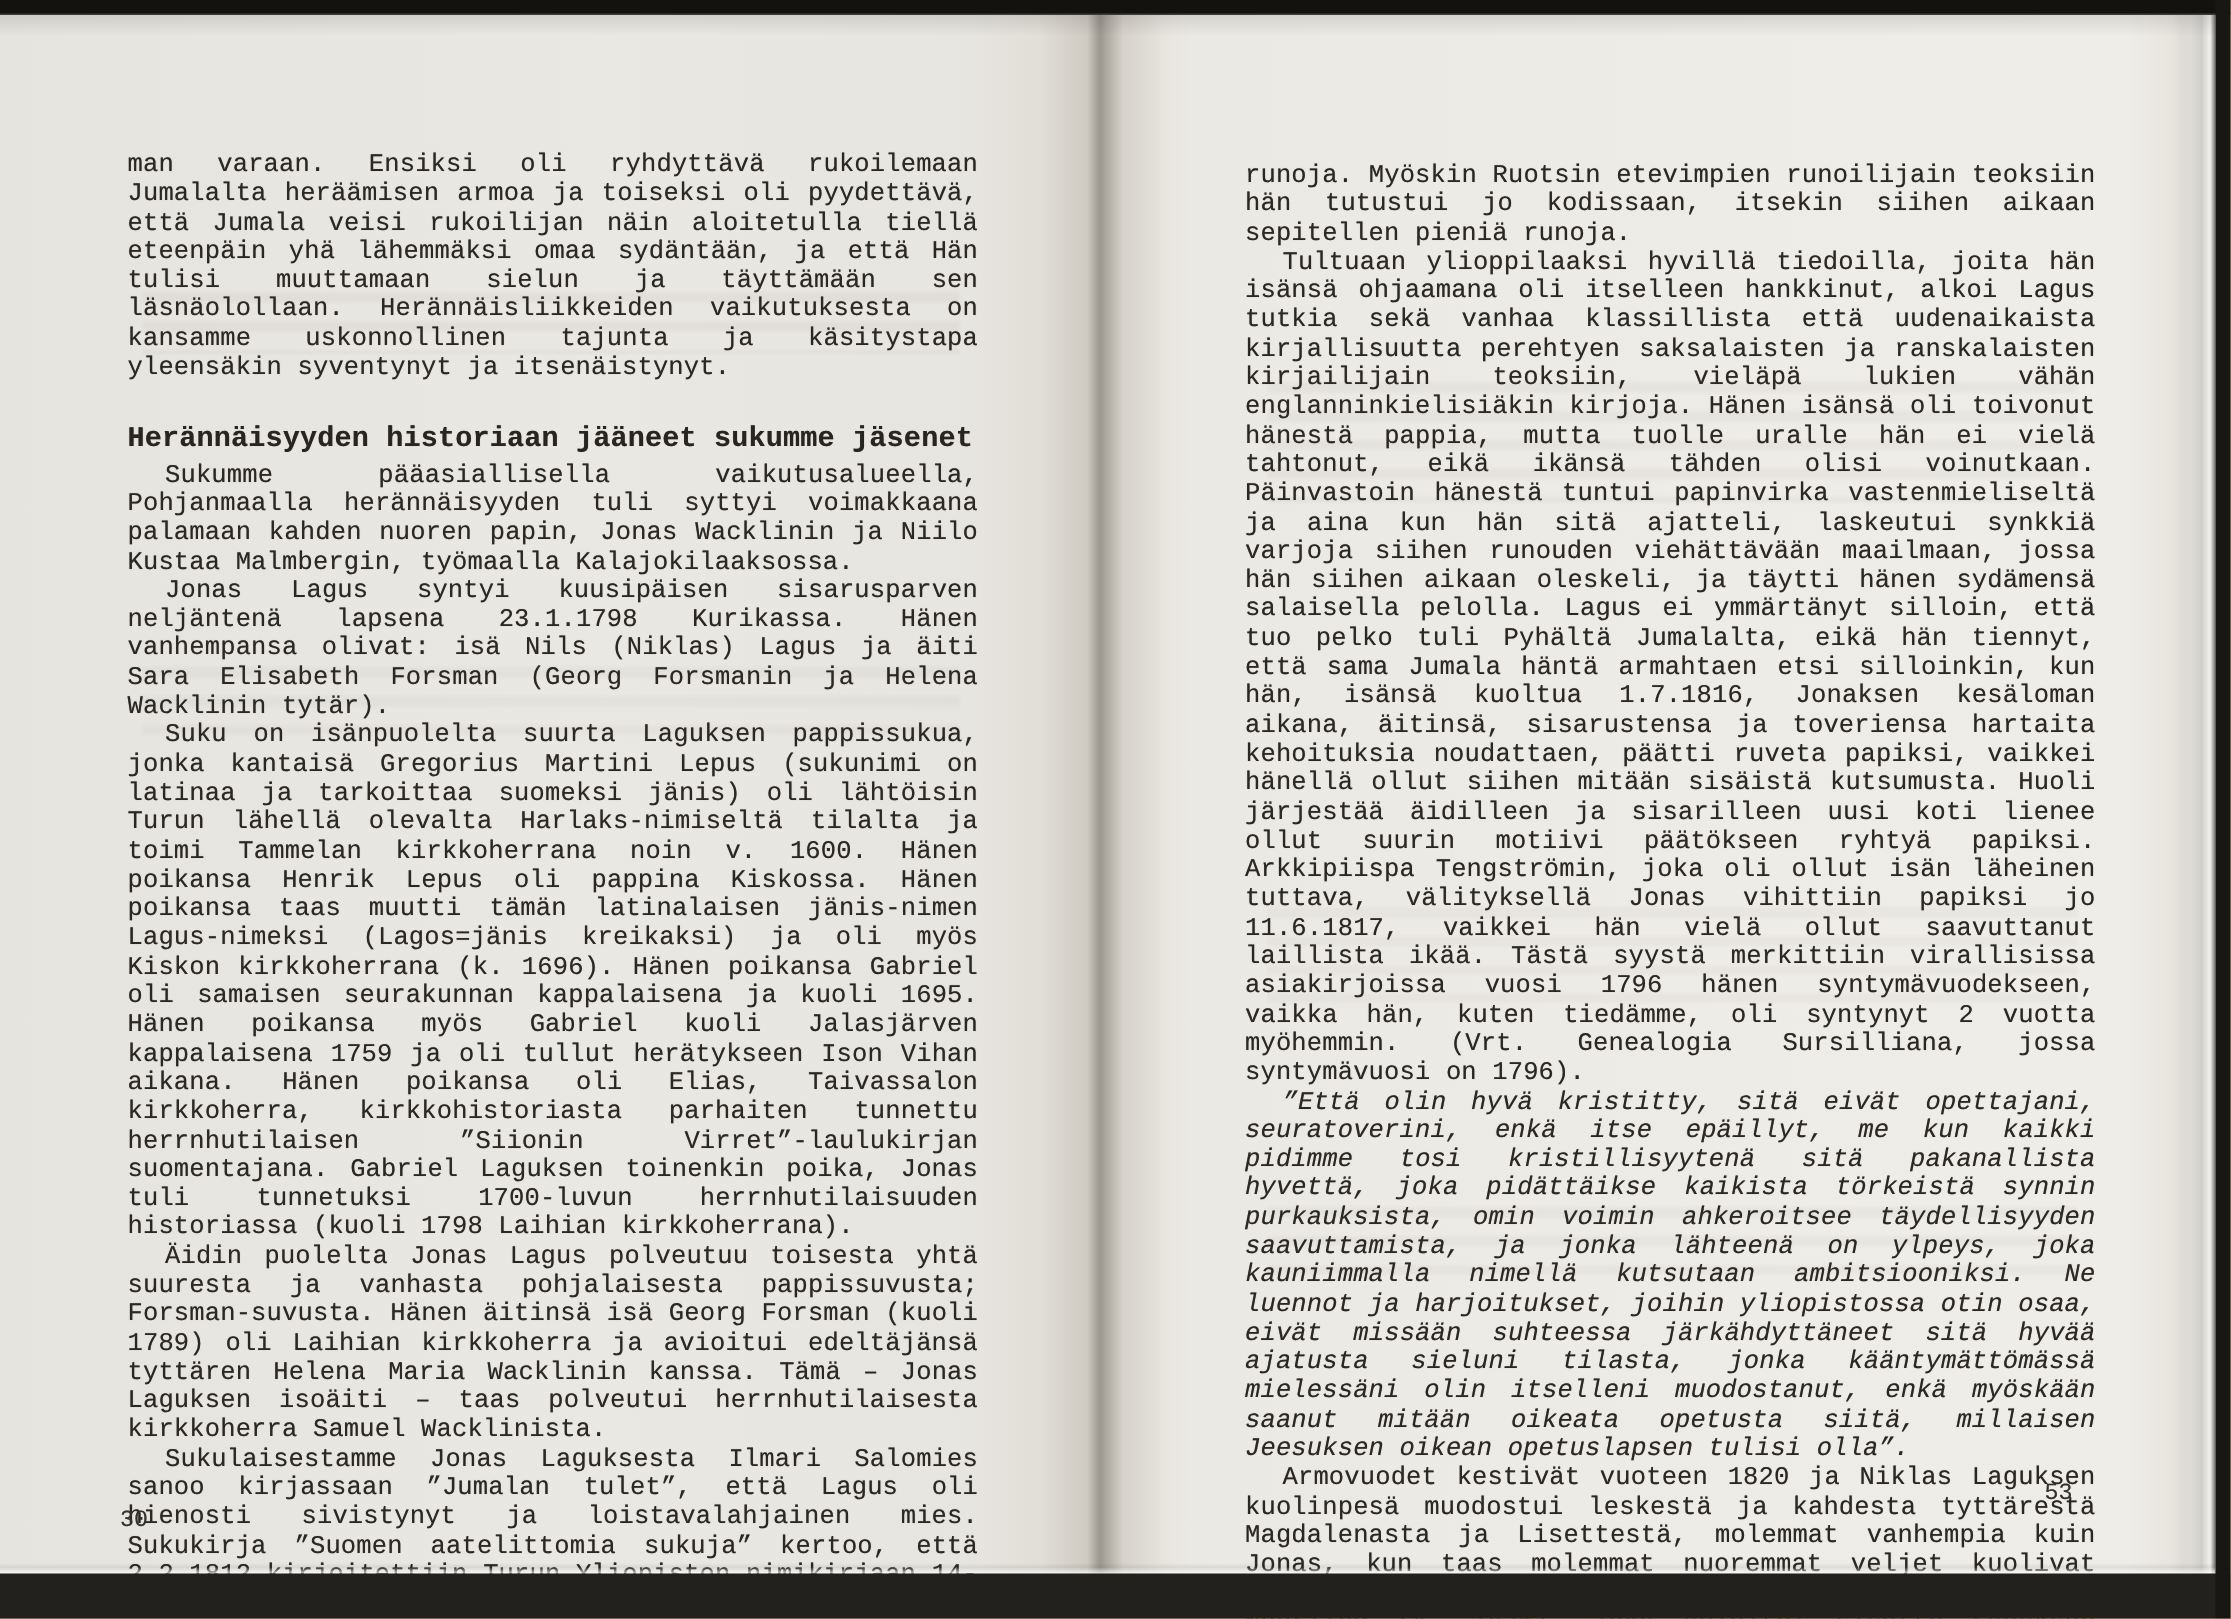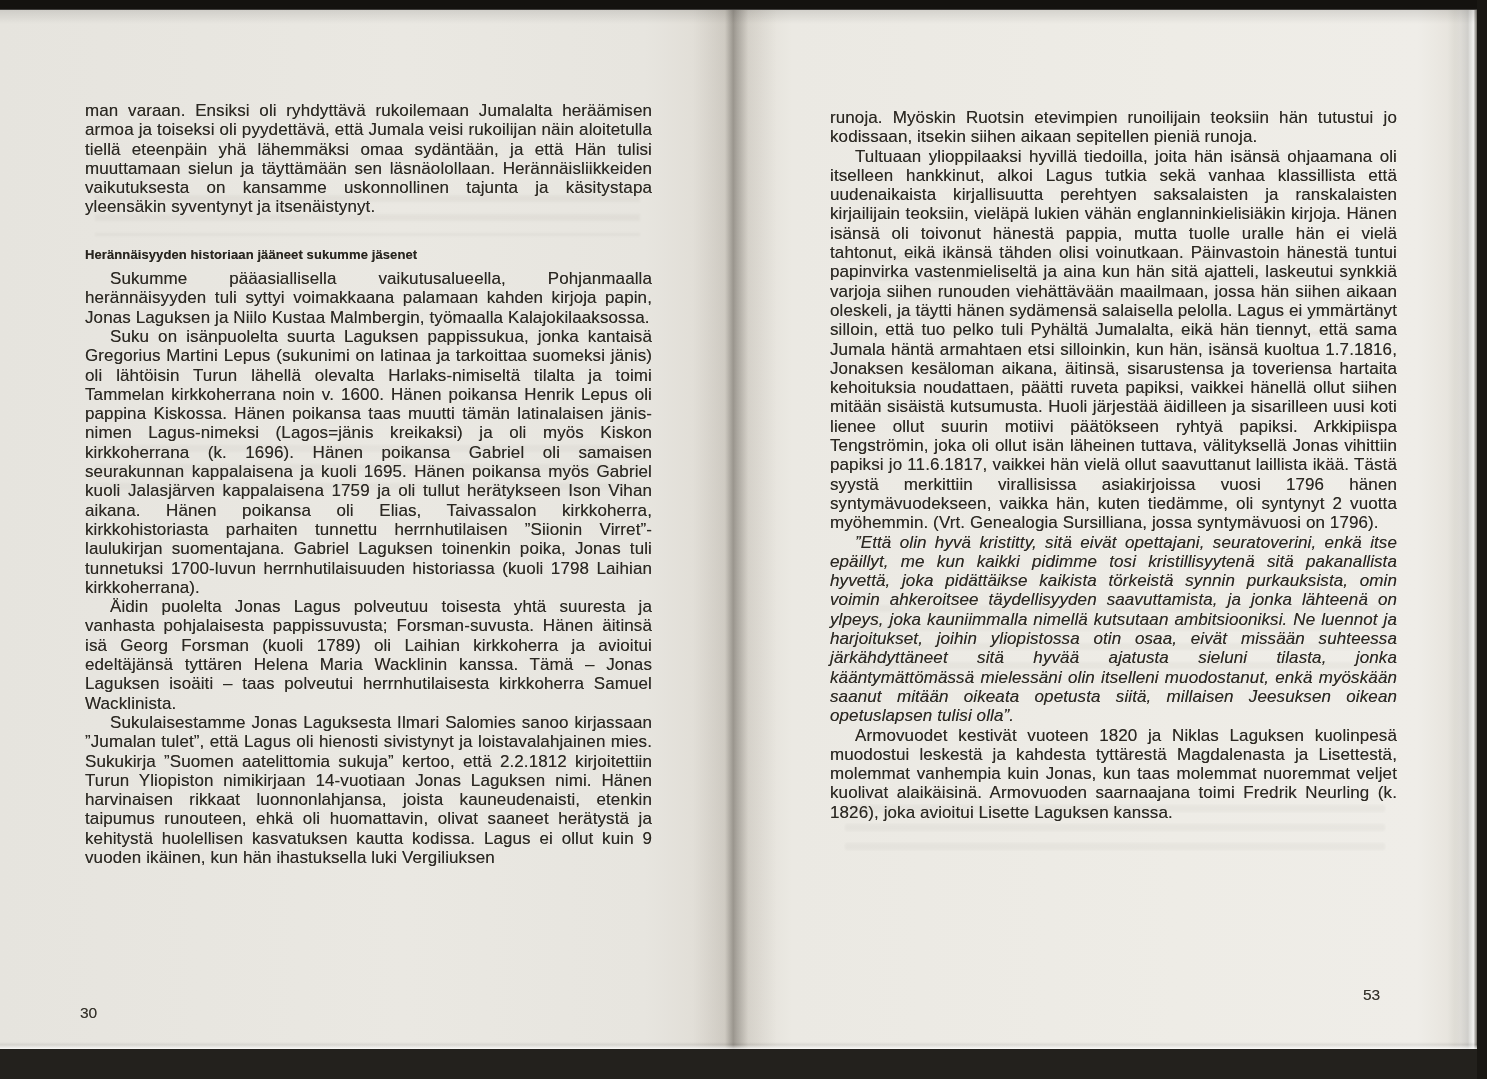--- a/index.html
+++ b/index.html
@@ -1,19 +1,19 @@
 <!DOCTYPE html>
 <html lang="fi"><head>
 <meta charset="utf-8">
 <style>
   html,body{margin:0;padding:0;background:#121110;}
   .scan{
     position:relative;width:1487px;height:1079px;overflow:hidden;
     background:#fef9c3;
-    font-family:Liberation Sans, sans-serif;
+    font-family:Liberation Mono, monospace;
   }
   
   .band-top{position:absolute;left:0;top:0;width:1487px;height:9px;background:#14120f;border-bottom:1px solid rgba(255,255,255,.18);}
   .band-bottom{position:absolute;left:0;top:1049px;width:1487px;height:30px;background:#23211d;}
   .band-right{position:absolute;left:1477px;top:0;width:10px;height:1079px;background:#191713;}
   
   .page{position:absolute;top:9px;height:1040px;}
   .page-left{left:0;width:733px;background:linear-gradient(to right,#e6e4de 0%,#eae8e2 55%,#e7e5df 88%,#ddd9d1 100%);}
   .page-right{left:733px;width:744px;background:linear-gradient(to right,#dedad2 0%,#ebe9e3 8%,#eeece6 60%,#efede8 92%,#e6e3dc 97%,#f3f2ee 99%,#c9c5bd 100%);}
   .gutter{position:absolute;left:693px;top:9px;width:84px;height:1040px;pointer-events:none;
@@ -29,21 +29,21 @@
     position:absolute;width:567px;
     font-size:17px;line-height:19.3px;letter-spacing:.1px;
     color:#2b2822;text-align:justify;
     text-shadow:0 0 .45px rgba(43,40,34,.55);
     hyphens:auto;-webkit-hyphens:auto;
   }
   .textcol-left{left:85px;top:101px;}
   .textcol-right{left:830px;top:108px;}
   .textcol p{margin:0;text-indent:25px;}
   .textcol p.noindent{text-indent:0;}
-  .section-heading{font-size:13px;font-weight:700;margin:28px 0 5px;letter-spacing:.1px;color:#28251f;}
+  .section-heading{font-size:19px;font-weight:700;margin:28px 0 5px;letter-spacing:.1px;color:#28251f;}
   .quote{font-style:italic;margin-top:30px;text-indent:0;}
   .closing{margin-top:31px;}
   .pageno{position:absolute;font-size:15.5px;color:#35322b;text-shadow:0 0 .4px rgba(43,40,34,.5);}
   .pageno-left{left:80px;top:1004px;}
   .pageno-right{left:1363px;top:986px;}
   
   .ghost{position:absolute;pointer-events:none;opacity:.05;filter:blur(1.2px);
     background:repeating-linear-gradient(to bottom,transparent 0 5px,#6a6258 5px 12px,transparent 12px 19px);}
   .ghost-l1{left:95px;top:190px;width:545px;height:46px;}
   .ghost-l2{left:95px;top:440px;width:545px;height:60px;opacity:.04;}
@@ -61,21 +61,22 @@
 
   <div class="ghost ghost-l1"></div>
   <div class="ghost ghost-l2"></div>
   <div class="ghost ghost-r1"></div>
   <div class="ghost ghost-r2"></div>
   <div class="ghost ghost-r3"></div>
 
   <div class="textcol textcol-left">
     <p class="noindent">man varaan. Ensiksi oli ryhdyttävä rukoilemaan Jumalalta heräämisen armoa ja toiseksi oli pyydettävä, että Jumala veisi rukoilijan näin aloitetulla tiellä eteenpäin yhä lähemmäksi omaa sydäntään, ja että Hän tulisi muuttamaan sielun ja täyttämään sen läsnäolollaan. Herännäisliikkeiden vaikutuksesta on kansamme uskonnollinen tajunta ja käsitystapa yleensäkin syventynyt ja itsenäistynyt.</p>
     <div class="section-heading">Herännäisyyden historiaan jääneet sukumme jäsenet</div>
-    <p>Sukumme pääasiallisella vaikutusalueella, Pohjanmaalla herännäisyyden tuli syttyi voimakkaana palamaan kahden kirjoja papin, Jonas Laguksen ja Niilo Kustaa Malmbergin, työmaalla Kalajokilaaksossa.</p>
+    <p>Sukumme pääasiallisella vaikutusalueella, Pohjanmaalla herännäisyyden tuli syttyi voimakkaana palamaan kahden nuoren papin, Jonas Wacklinin ja Niilo Kustaa Malmbergin, työmaalla Kalajokilaaksossa.</p>
+    <p>Jonas Lagus syntyi kuusipäisen sisarusparven neljäntenä lapsena 23.1.1798 Kurikassa. Hänen vanhempansa olivat: isä Nils (Niklas) Lagus ja äiti Sara Elisabeth Forsman (Georg Forsmanin ja Helena Wacklinin tytär).</p>
     <p>Suku on isänpuolelta suurta Laguksen pappissukua, jonka kantaisä Gregorius Martini Lepus (sukunimi on latinaa ja tarkoittaa suomeksi jänis) oli lähtöisin Turun lähellä olevalta Harlaks-nimiseltä tilalta ja toimi Tammelan kirkkoherrana noin v. 1600. Hänen poikansa Henrik Lepus oli pappina Kiskossa. Hänen poikansa taas muutti tämän latinalaisen jänis-nimen Lagus-nimeksi (Lagos=jänis kreikaksi) ja oli myös Kiskon kirkkoherrana (k. 1696). Hänen poikansa Gabriel oli samaisen seurakunnan kappalaisena ja kuoli 1695. Hänen poikansa myös Gabriel kuoli Jalasjärven kappalaisena 1759 ja oli tullut herätykseen Ison Vihan aikana. Hänen poikansa oli Elias, Taivassalon kirkkoherra, kirkkohistoriasta parhaiten tunnettu herrnhutilaisen ”Siionin Virret”-laulukirjan suomentajana. Gabriel Laguksen toinenkin poika, Jonas tuli tunnetuksi 1700-luvun herrnhutilaisuuden historiassa (kuoli 1798 Laihian kirkkoherrana).</p>
     <p>Äidin puolelta Jonas Lagus polveutuu toisesta yhtä suuresta ja vanhasta pohjalaisesta pappissuvusta; Forsman-suvusta. Hänen äitinsä isä Georg Forsman (kuoli 1789) oli Laihian kirkkoherra ja avioitui edeltäjänsä tyttären Helena Maria Wacklinin kanssa. Tämä – Jonas Laguksen isoäiti – taas polveutui herrnhutilaisesta kirkkoherra Samuel Wacklinista.</p>
     <p>Sukulaisestamme Jonas Laguksesta Ilmari Salomies sanoo kirjassaan ”Jumalan tulet”, että Lagus oli hienosti sivistynyt ja loistavalahjainen mies. Sukukirja ”Suomen aatelittomia sukuja” kertoo, että 2.2.1812 kirjoitettiin Turun Yliopiston nimikirjaan 14-vuotiaan Jonas Laguksen nimi. Hänen harvinaisen rikkaat luonnonlahjansa, joista kauneudenaisti, etenkin taipumus runouteen, ehkä oli huomattavin, olivat saaneet herätystä ja kehitystä huolellisen kasvatuksen kautta kodissa. Lagus ei ollut kuin 9 vuoden ikäinen, kun hän ihastuksella luki Vergiliuksen</p>
   </div>
 
   <div class="textcol textcol-right">
     <p class="noindent">runoja. Myöskin Ruotsin etevimpien runoilijain teoksiin hän tutustui jo kodissaan, itsekin siihen aikaan sepitellen pieniä runoja.</p>
     <p>Tultuaan ylioppilaaksi hyvillä tiedoilla, joita hän isänsä ohjaamana oli itselleen hankkinut, alkoi Lagus tutkia sekä vanhaa klassillista että uudenaikaista kirjallisuutta perehtyen saksalaisten ja ranskalaisten kirjailijain teoksiin, vieläpä lukien vähän englanninkielisiäkin kirjoja. Hänen isänsä oli toivonut hänestä pappia, mutta tuolle uralle hän ei vielä tahtonut, eikä ikänsä tähden olisi voinutkaan. Päinvastoin hänestä tuntui papinvirka vastenmieliseltä ja aina kun hän sitä ajatteli, laskeutui synkkiä varjoja siihen runouden viehättävään maailmaan, jossa hän siihen aikaan oleskeli, ja täytti hänen sydämensä salaisella pelolla. Lagus ei ymmärtänyt silloin, että tuo pelko tuli Pyhältä Jumalalta, eikä hän tiennyt, että sama Jumala häntä armahtaen etsi silloinkin, kun hän, isänsä kuoltua 1.7.1816, Jonaksen kesäloman aikana, äitinsä, sisarustensa ja toveriensa hartaita kehoituksia noudattaen, päätti ruveta papiksi, vaikkei hänellä ollut siihen mitään sisäistä kutsumusta. Huoli järjestää äidilleen ja sisarilleen uusi koti lienee ollut suurin motiivi päätökseen ryhtyä papiksi. Arkkipiispa Tengströmin, joka oli ollut isän läheinen tuttava, välityksellä Jonas vihittiin papiksi jo 11.6.1817, vaikkei hän vielä ollut saavuttanut laillista ikää. Tästä syystä merkittiin virallisissa asiakirjoissa vuosi 1796 hänen syntymävuodekseen, vaikka hän, kuten tiedämme, oli syntynyt 2 vuotta myöhemmin. (Vrt. Genealogia Sursilliana, jossa syntymävuosi on 1796).</p>
     <p class="quote">”Että olin hyvä kristitty, sitä eivät opettajani, seuratoverini, enkä itse epäillyt, me kun kaikki pidimme tosi kristillisyytenä sitä pakanallista hyvettä, joka pidättäikse kaikista törkeistä synnin purkauksista, omin voimin ahkeroitsee täydellisyyden saavuttamista, ja jonka lähteenä on ylpeys, joka kauniimmalla nimellä kutsutaan ambitsiooniksi. Ne luennot ja harjoitukset, joihin yliopistossa otin osaa, eivät missään suhteessa järkähdyttäneet sitä hyvää ajatusta sieluni tilasta, jonka kääntymättömässä mielessäni olin itselleni muodostanut, enkä myöskään saanut mitään oikeata opetusta siitä, millaisen Jeesuksen oikean opetuslapsen tulisi olla”.</p>
     <p class="closing">Armovuodet kestivät vuoteen 1820 ja Niklas Laguksen kuolinpesä muodostui leskestä ja kahdesta tyttärestä Magdalenasta ja Lisettestä, molemmat vanhempia kuin Jonas, kun taas molemmat nuoremmat veljet kuolivat alaikäisinä. Armovuoden saarnaajana toimi Fredrik Neurling (k. 1826), joka avioitui Lisette Laguksen kanssa.</p>

